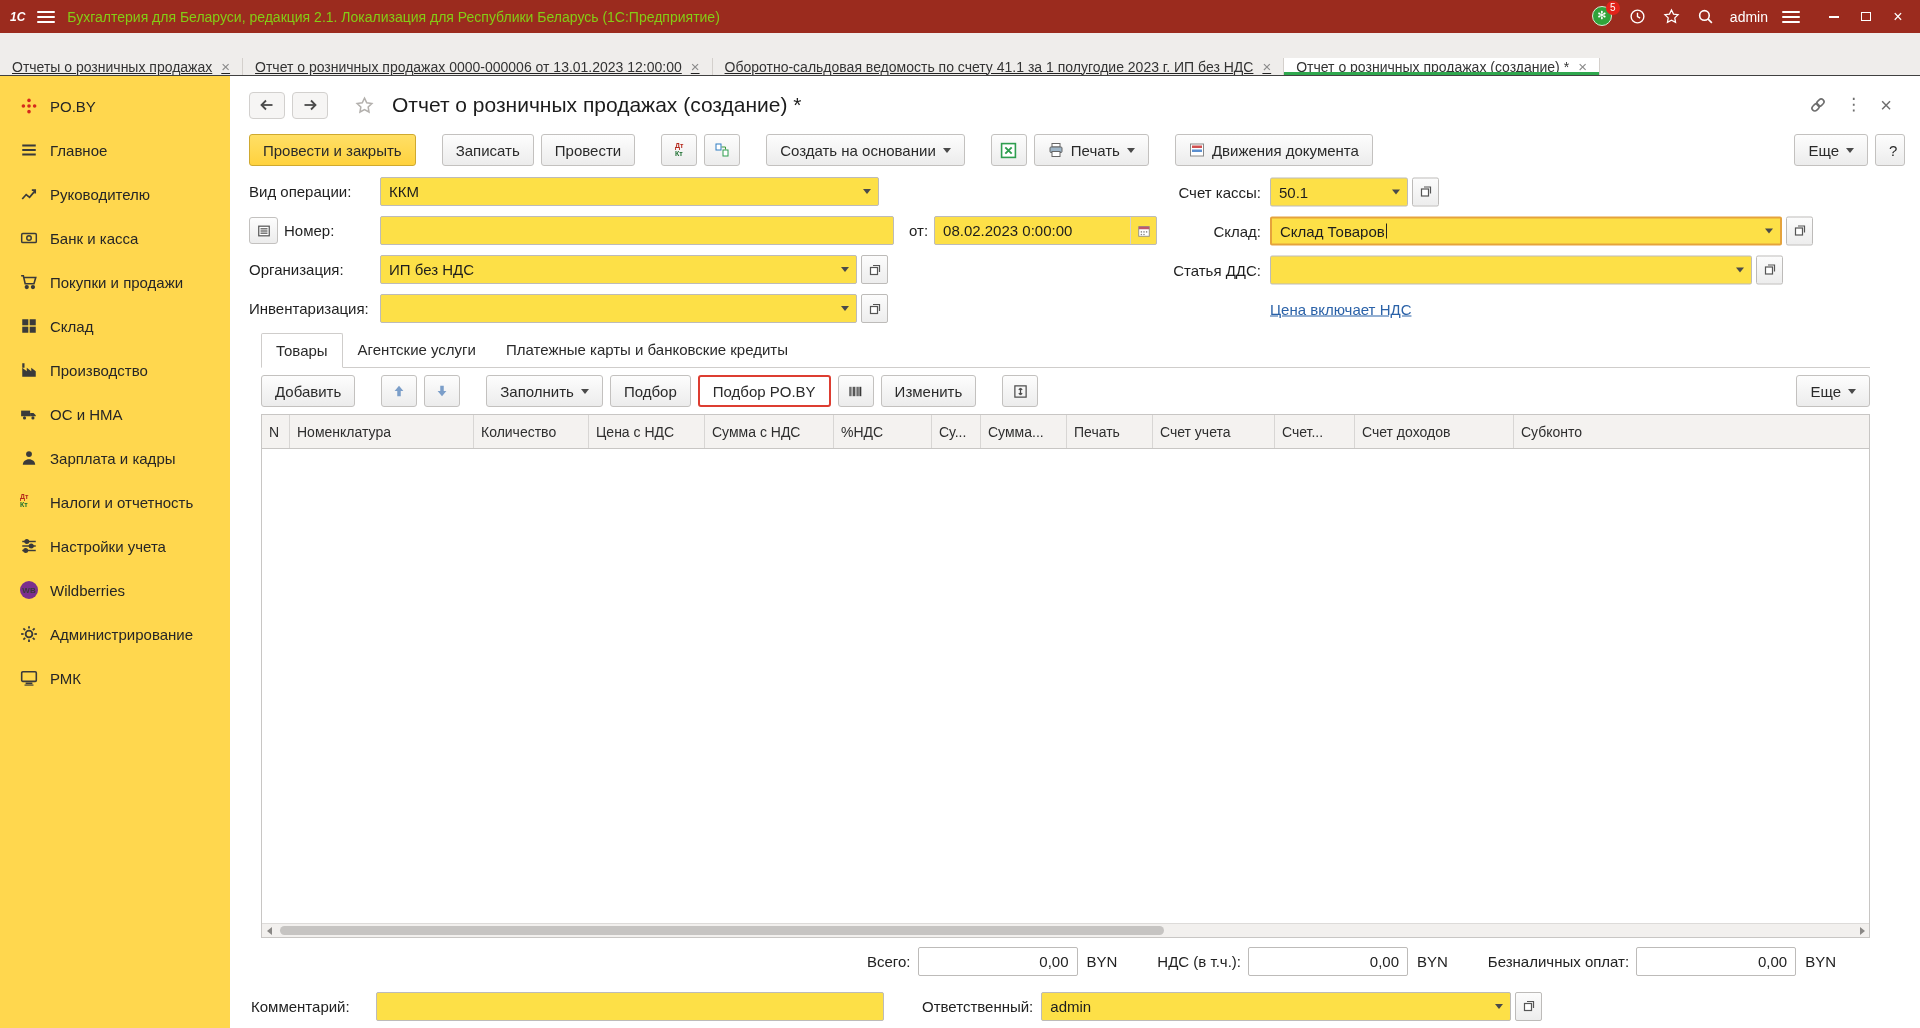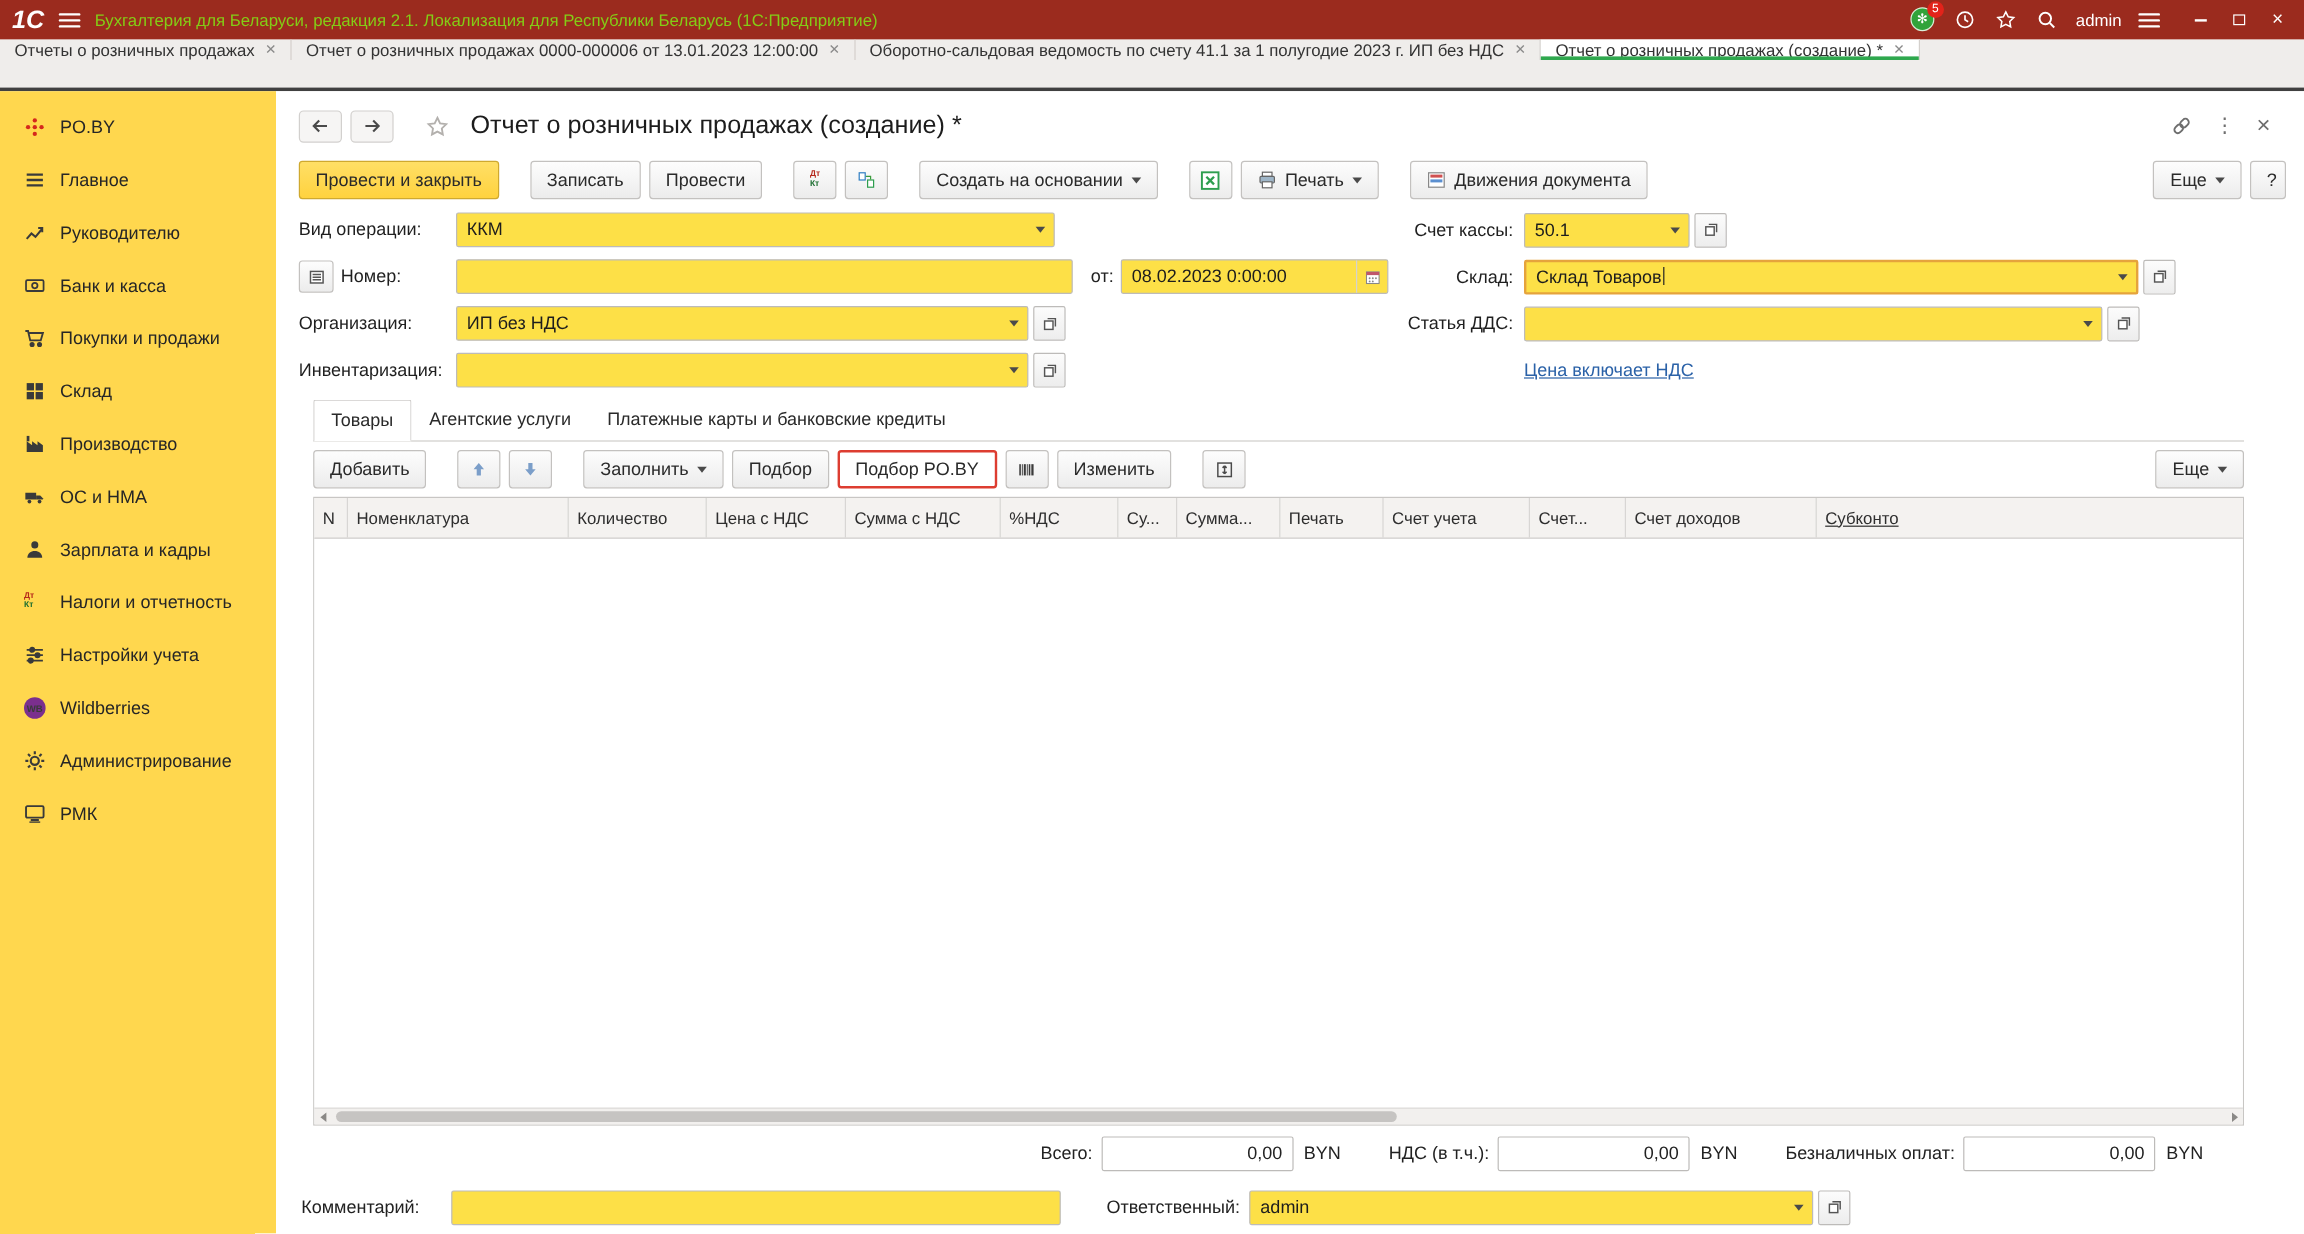--- a/index.html
+++ b/index.html
@@ -3,40 +3,40 @@
 <meta charset="utf-8">
 <style>
   * { margin:0; padding:0; box-sizing:border-box; }
   html,body { width:1920px; height:1028px; overflow:hidden;
     font-family:"Liberation Sans", sans-serif; background:#fff; color:#222; }
   .app { width:1920px; height:1028px; display:flex; flex-direction:column; }
 
   
   .titlebar { flex:0 0 33px; background:#9b2b1e; display:flex; align-items:center;
     color:#fff; padding:0 8px 0 10px; gap:12px; }
-  .logo { font-weight:bold; font-style:italic; font-size:21px; color:#fff; letter-spacing:0; }
+  .logo { font-weight:bold; font-style:italic; font-size:12px; color:#fff; letter-spacing:0; }
   .tb-burger { display:flex; flex-direction:column; gap:3px; width:18px; cursor:pointer; }
   .tb-burger span { height:2px; background:#fff; border-radius:1px; }
   .tb-title { font-size:14px; color:#84cc16; white-space:nowrap; overflow:hidden; }
   .tb-right { margin-left:auto; display:flex; align-items:center; gap:14px; }
   .tb-ic { width:20px; height:20px; display:flex; align-items:center; justify-content:center; cursor:pointer; }
   .notif { position:relative; width:22px; height:22px; }
   .notif .ball { width:20px; height:20px; border-radius:50%; background:#31a33a; border:1px solid #d9f0d9;
     display:flex; align-items:center; justify-content:center; color:#fff; font-size:11px; }
   .notif .badge { position:absolute; top:-5px; right:-6px; min-width:14px; height:14px; border-radius:7px;
     background:#e2231a; color:#fff; font-size:10px; display:flex; align-items:center; justify-content:center; padding:0 3px; }
   .tb-user { font-size:14px; }
   .winctl { display:flex; align-items:center; gap:4px; margin-left:6px; }
   .winbtn { width:28px; height:22px; display:flex; align-items:center; justify-content:center; cursor:pointer; color:#fff; }
   .wb-min { width:10px; height:2px; background:#fff; }
   .wb-max { width:10px; height:9px; border:1.5px solid #fff; }
   .wb-close { font-size:16px; line-height:1; }
 
   
-  .tabbar { flex:0 0 43px; background:#efedeb; border-bottom:3px solid #404040; display:flex; align-items:flex-start; }
+  .tabbar { flex:0 0 43px; background:#efedeb; border-bottom:1px solid #404040; display:flex; align-items:flex-end;text-decoration:underline; }
   .wtab { display:flex; align-items:center; gap:9px; padding:0 12px; border-right:1px solid #d4d0cc;
     font-size:14px; color:#333; position:relative; cursor:pointer; white-space:nowrap; }
   .wtab .x { color:#8a8a8a; font-size:15px; }
   .wtab.active { background:#fff; }
   .wtab.active::after { content:""; position:absolute; left:0; right:0; bottom:0; height:3px; background:#2fa84e; }
 
   
   .bodyrow { flex:1; display:flex; min-height:0; }
   .sidebar { flex:0 0 230px; background:#ffd74e; padding-top:8px; }
   .side-item { height:44px; display:flex; align-items:center; gap:12px; padding-left:20px;
@@ -105,21 +105,21 @@
   .ctab.active { background:#fff; border-color:#cfcdcb; border-bottom-color:#fff; margin-bottom:-1px; border-radius:2px 2px 0 0; }
   .gtoolbar { height:46px; display:flex; align-items:center; gap:7px; }
   .gt-right { margin-left:auto; }
   .grid { flex:1; display:flex; flex-direction:column; border:1px solid #c8c6c4; min-height:0; }
   .ghead { flex:0 0 34px; display:flex; background:#f4f2f0; border-bottom:1px solid #c8c6c4; }
   .gh { display:flex; align-items:center; padding:0 7px; font-size:14px; color:#2e2e2e;
     border-right:1px solid #d8d6d4; white-space:nowrap; overflow:hidden; }
   .c0{flex:0 0 28px;} .c1{flex:0 0 184px;} .c2{flex:0 0 115px;} .c3{flex:0 0 116px;}
   .c4{flex:0 0 129px;} .c5{flex:0 0 98px;} .c6{flex:0 0 49px;} .c7{flex:0 0 86px;}
   .c8{flex:0 0 86px;} .c9{flex:0 0 122px;} .c10{flex:0 0 80px;} .c11{flex:0 0 159px;}
-  .c12{flex:1; border-right:none;text-decoration:underline;}
+  .c12{flex:1; border-right:none;}
   .gbody { flex:1; background:#fff; }
   .hscroll { flex:0 0 14px; background:#f2f0ee; border-top:1px solid #dddbd9; position:relative; }
   .hs-arrow { position:absolute; top:0; width:14px; height:13px; display:flex; align-items:center; justify-content:center; cursor:pointer; }
   .hs-arrow.left { left:0; } .hs-arrow.right { right:0; }
   .tri-l { width:0;height:0;border-top:4px solid transparent;border-bottom:4px solid transparent;border-right:5px solid #8a8886; }
   .tri-r { width:0;height:0;border-top:4px solid transparent;border-bottom:4px solid transparent;border-left:5px solid #8a8886; }
   .hthumb { position:absolute; left:18px; top:2px; height:9px; width:55%; background:#c6c4c2; border-radius:5px; cursor:pointer; }
 
   
   .totals { flex:0 0 46px; display:flex; align-items:center; justify-content:flex-end; padding-right:84px; font-size:15px; }

